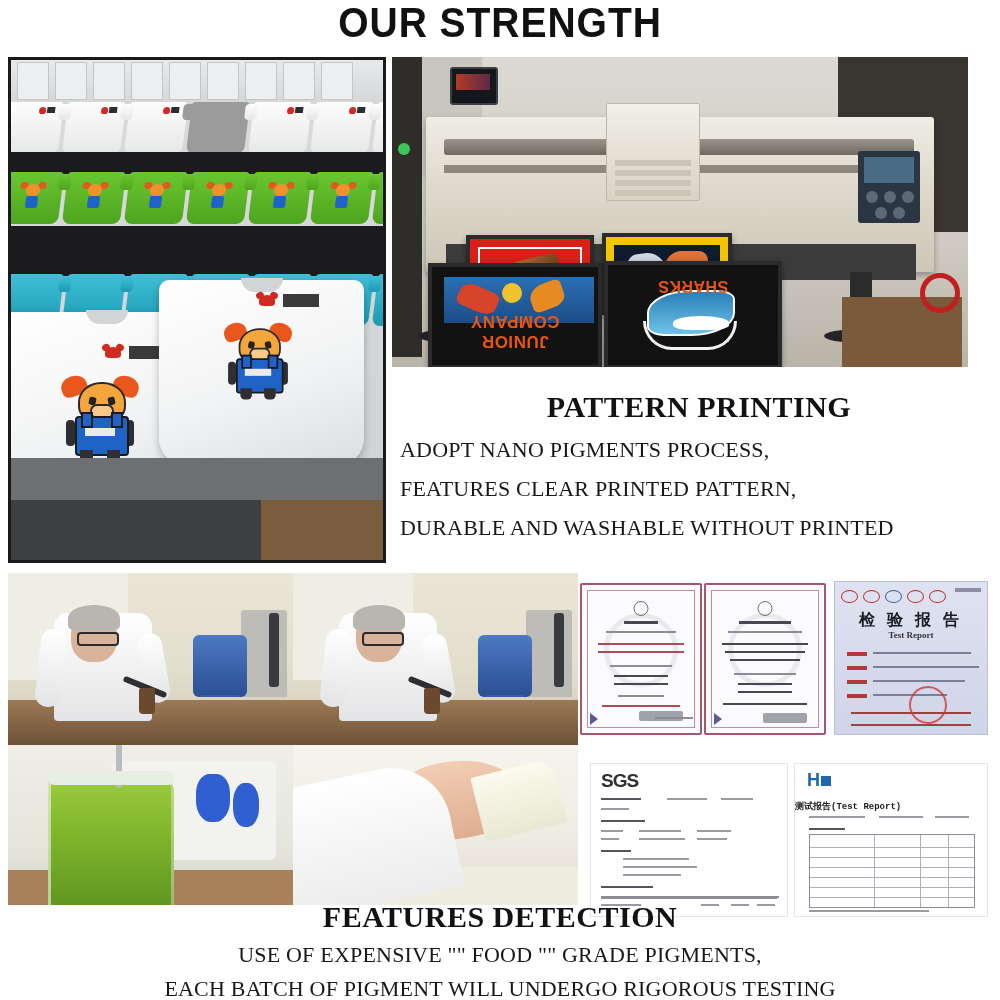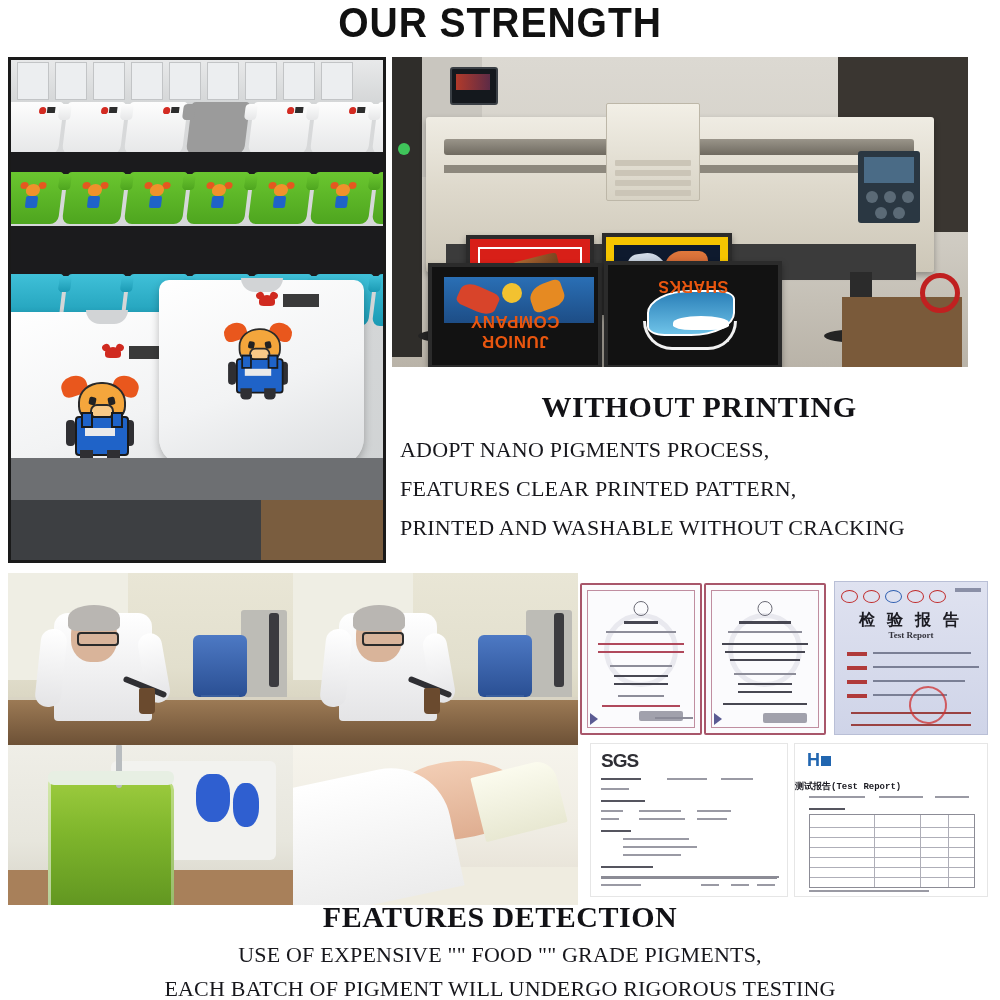--- a/index.html
+++ b/index.html
@@ -282,21 +282,21 @@
     font-family:"Liberation Serif", serif; font-weight:bold; color:#1b1b22;
   }
   .cn-sub { position:absolute; left:0; width:100%; text-align:center; color:#33333c; }
   .blue-row { position:absolute; height:2px; background:#7a7f95; }
   .blue-lbl { position:absolute; height:4px; background:#b03a3a; }
   .red-stamp {
     position:absolute; right:26%; bottom:10px; width:34px; height:34px;
     border:2px solid #cf3030; border-radius:50%; opacity:.75; transform:rotate(-14deg);
   }
 
-  .sgs-doc { background:#ffffff; border:1px solid #e6e6e6; }
+  .sgs-doc { background:#ffffff; border:1px solid #e6e6e6;margin-top:20px; }
   .sgs-logo {
     position:absolute; left:10px; top:6px;
     font-family:"Liberation Sans", sans-serif; font-weight:bold;
     color:#2f2f35; letter-spacing:-1px;
   }
   .doc-line { position:absolute; height:1.5px; background:#9a9aa4; }
   .doc-line.t { background:#55555f; }
   .h-logo {
     position:absolute; left:12px; top:6px;
     font-family:"Liberation Sans", sans-serif; font-weight:bold; color:#2166b0;
@@ -574,24 +574,24 @@
       </div>
       <div class="plt-label" style="top:4px; font-size:16px;">SHARKS</div>
     </div>
   </div>
 
   <div style="position:absolute; right:6px; bottom:0; width:120px; height:70px; background:#7a5a3a;"></div>
   <div style="position:absolute; right:8px; bottom:54px; width:30px; height:30px; border:5px solid #c02020; border-radius:50%;"></div>
 </div>
 
 <div id="pattern-text">
-  <div class="block-head">WITHOUT PRINTING</div>
+  <div class="block-head">PATTERN PRINTING</div>
   <div class="block-line">ADOPT NANO PIGMENTS PROCESS,</div>
   <div class="block-line">FEATURES CLEAR PRINTED PATTERN,</div>
-  <div class="block-line">PRINTED AND WASHABLE WITHOUT CRACKING</div>
+  <div class="block-line">DURABLE AND WASHABLE WITHOUT PRINTED</div>
 </div>
 
 <div class="lab" id="photo-lab-tech-1">
   <div class="lab-bg"></div>
   <div class="lab-wallpanel"></div>
   <div class="stand"></div>
   <div class="mixer"></div>
   <div class="mixer-arm"></div>
   <div class="lab-bench2"></div>
   <div class="lab-bench"></div>

